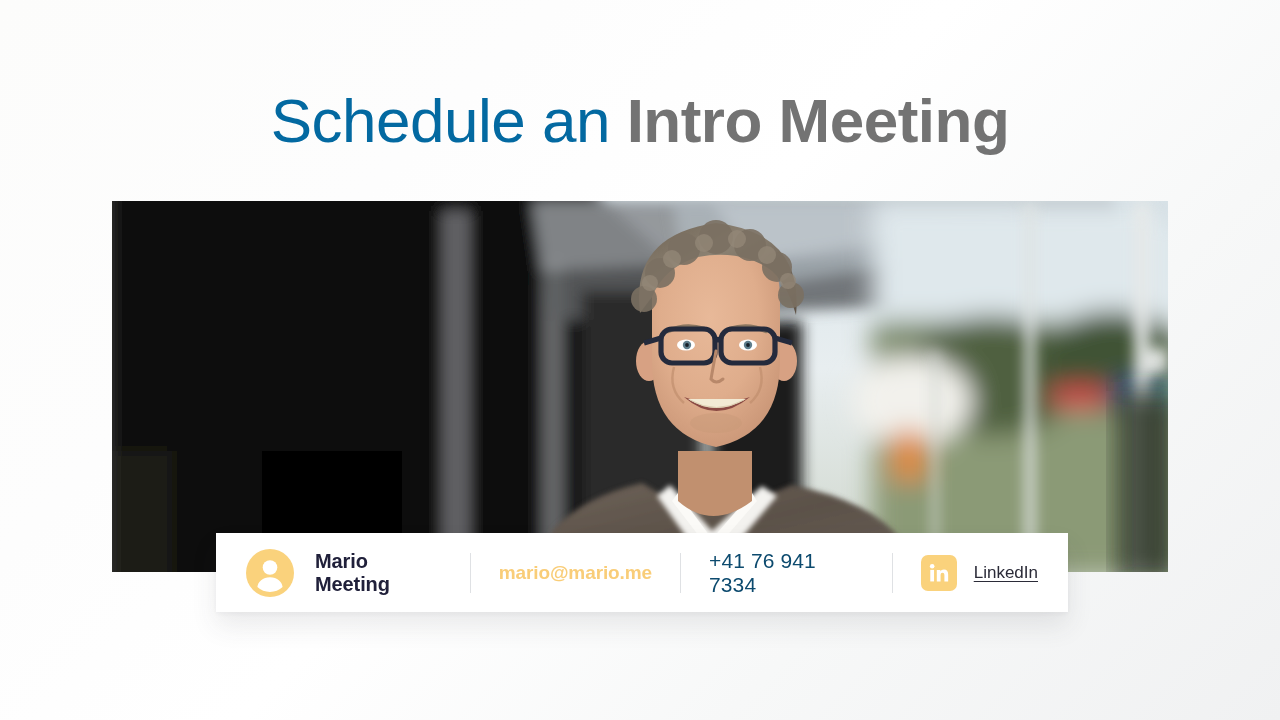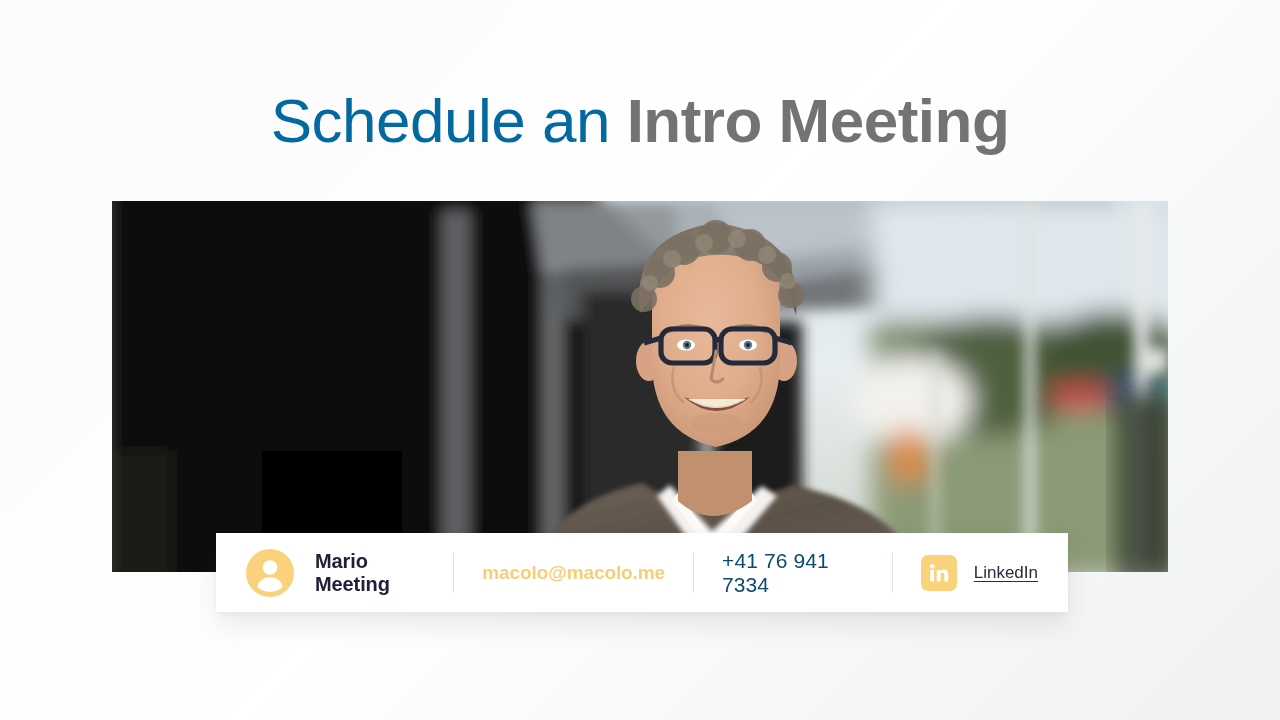--- a/index.html
+++ b/index.html
@@ -287,21 +287,21 @@
       <svg width="48" height="48" viewBox="0 0 48 48">
         <circle cx="24" cy="18.5" r="7.3" fill="#ffffff"></circle>
         <path d="M24 28.2c-7.2 0-12.2 4.6-12.6 9.9a18.6 18.6 0 0 0 25.2 0c-0.4-5.3-5.4-9.9-12.6-9.9z" fill="#ffffff"></path>
       </svg>
     </div>
     <span class="person-name">Mario Meeting</span>
   </div>
 
   <div class="divider"></div>
 
-  <a class="email" href="#" style="text-decoration:none;">macolo@macolo.me</a>
+  <a class="email" href="#" style="text-decoration:none;">mario@mario.me</a>
 
   <div class="divider"></div>
 
   <span class="phone">+41 76 941 7334</span>
 
   <div class="divider"></div>
 
   <div class="cc-group">
     <div class="li-badge">
       <svg width="22" height="22" viewBox="0 0 24 24">

